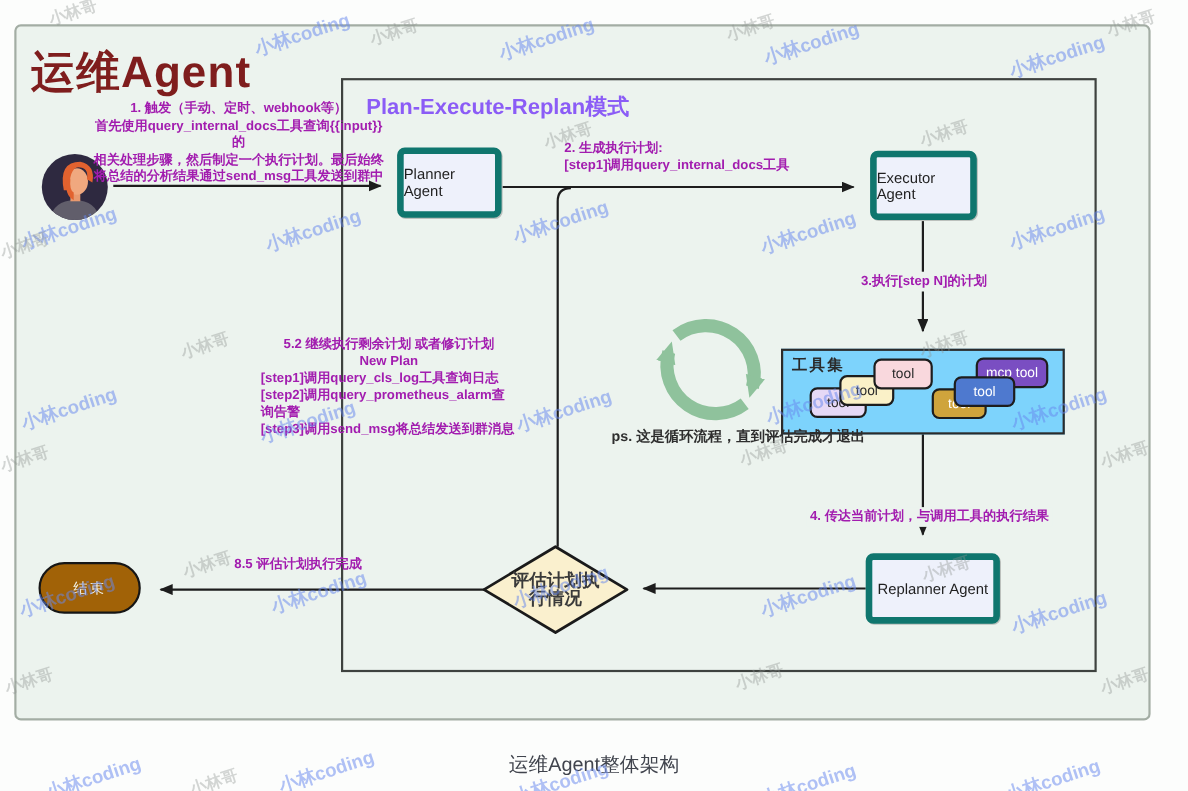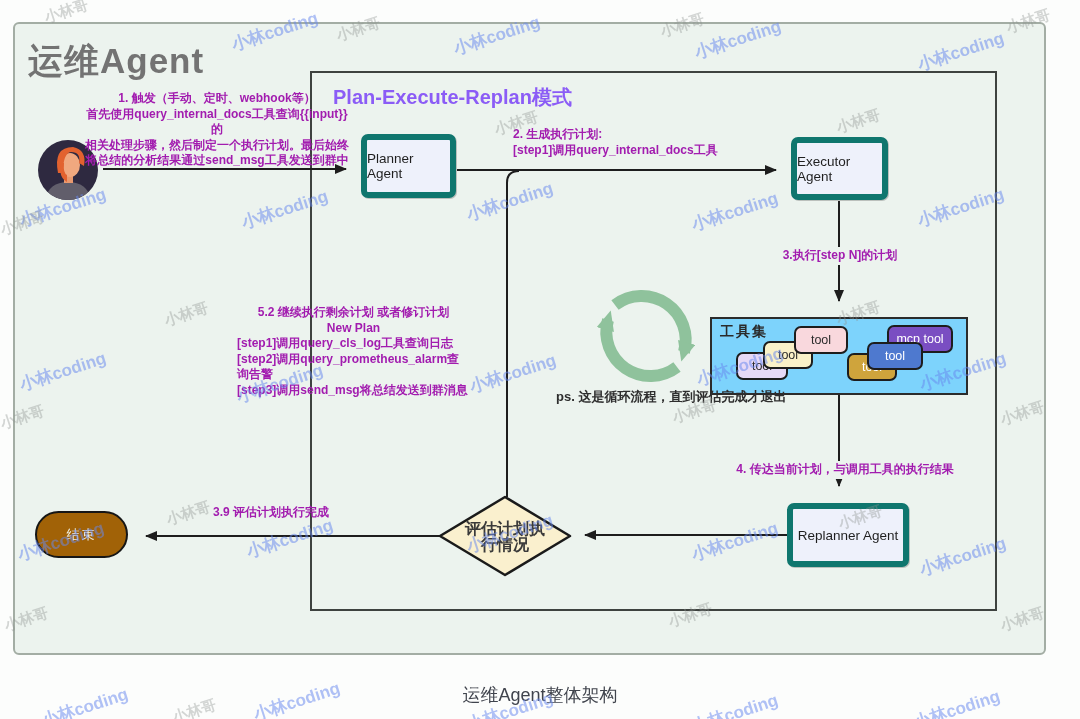--- a/index.html
+++ b/index.html
@@ -16,21 +16,21 @@
     position:absolute; left:13px; top:22px; width:1033px; height:633px;
     background:#ecf3ee; border:2px solid #a3ada4; border-radius:6px;
   }
   .inner-box {
     position:absolute; left:310px; top:71px; width:687px; height:540px;
     border:2px solid #3e423f; z-index:4;
   }
 
   .page-title {
     position:absolute; left:28px; top:38px; z-index:12;
-    font-size:35px; font-weight:800; color:#737373; letter-spacing:1px;
+    font-size:40px; font-weight:800; color:#7f1d1d; letter-spacing:1px;
   }
   .mode-title {
     position:absolute; left:333px; top:84px; z-index:12;
     font-size:20px; font-weight:600; color:#8b5cf6;
   }
   .caption {
     position:absolute; left:0; top:683px; width:1080px; z-index:12;
     text-align:center; font-size:18px; color:#40444d;
   }
 
@@ -174,21 +174,21 @@
     <div>将总结的分析结果通过send_msg工具发送到群中</div>
   </div>
 
   <div class="note step2-block">
     <div>2. 生成执行计划:</div>
     <div>[step1]调用query_internal_docs工具</div>
   </div>
 
   <div class="note center masked step3-label">3.执行[step N]的计划</div>
   <div class="note center masked step4-label">4. 传达当前计划，与调用工具的执行结果</div>
-  <div class="note step51-label">3.9 评估计划执行完成</div>
+  <div class="note step51-label">8.5 评估计划执行完成</div>
 
   <div class="note step52-block">
     <div class="c">5.2 继续执行剩余计划 或者修订计划</div>
     <div class="c">New Plan</div>
     <div>[step1]调用query_cls_log工具查询日志</div>
     <div>[step2]调用query_prometheus_alarm查询告警</div>
     <div>[step3]调用send_msg将总结发送到群消息</div>
   </div>
 
   <div class="note loop-note">ps. 这是循环流程，直到评估完成才退出</div>

